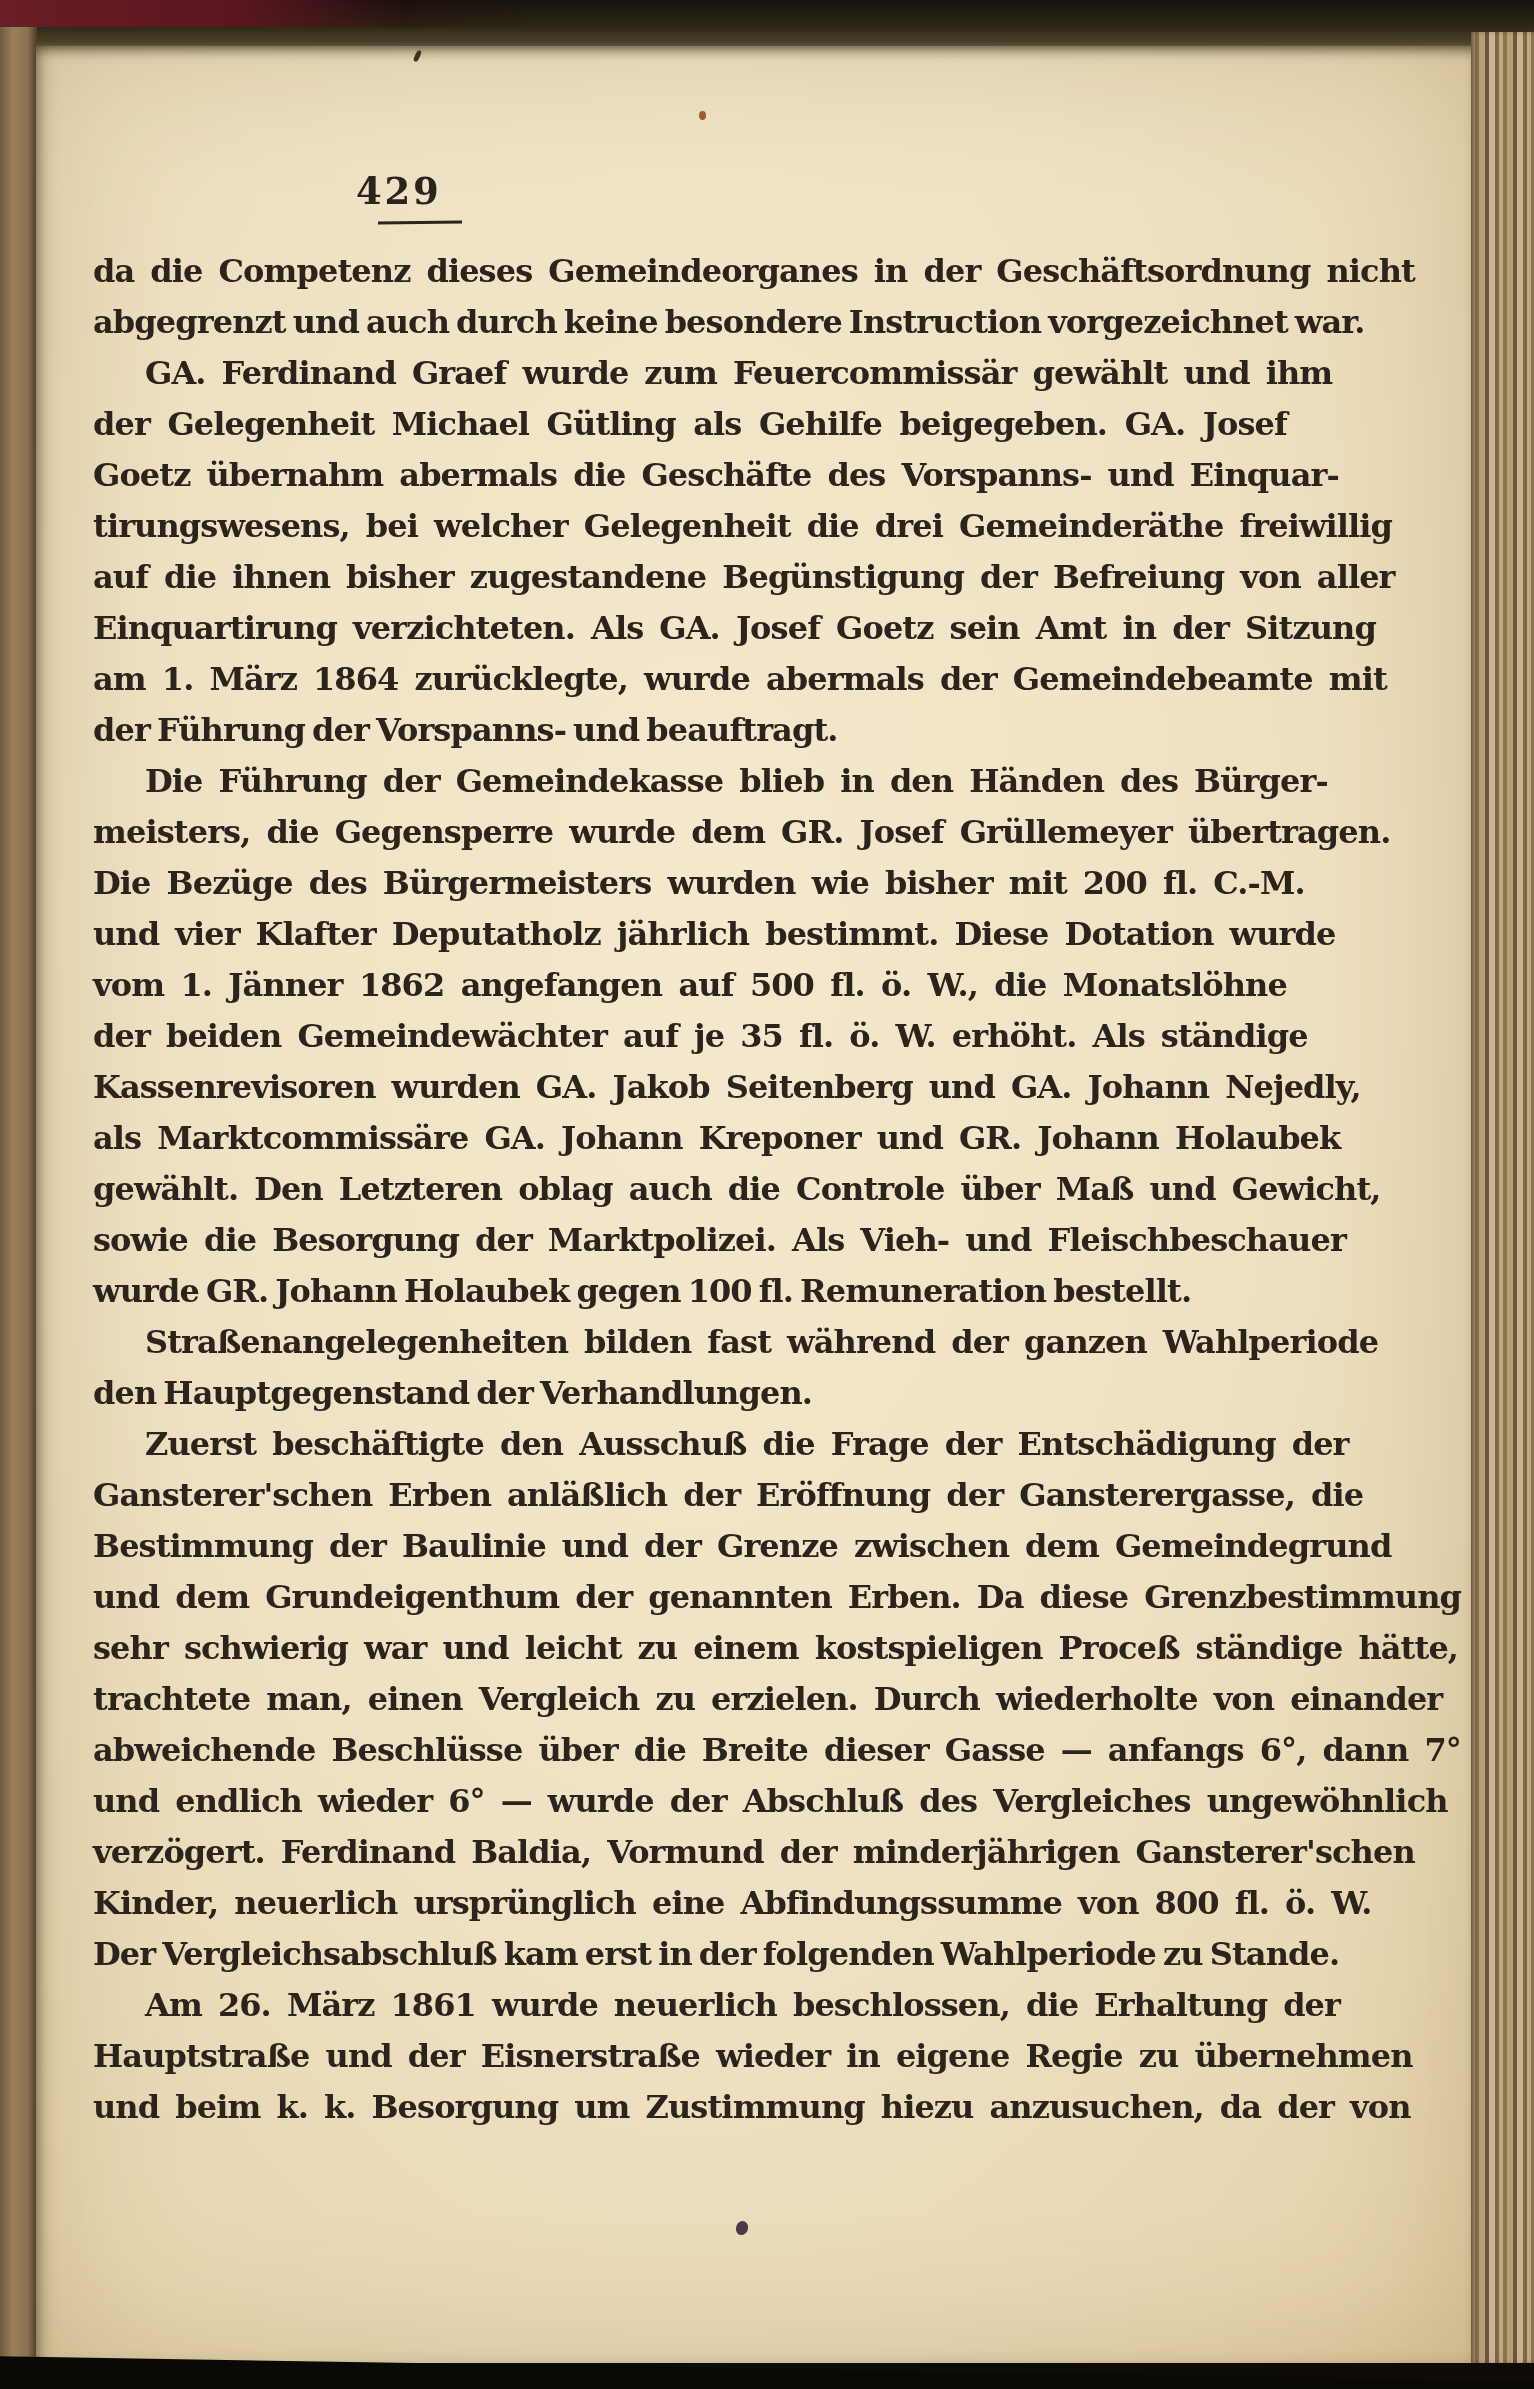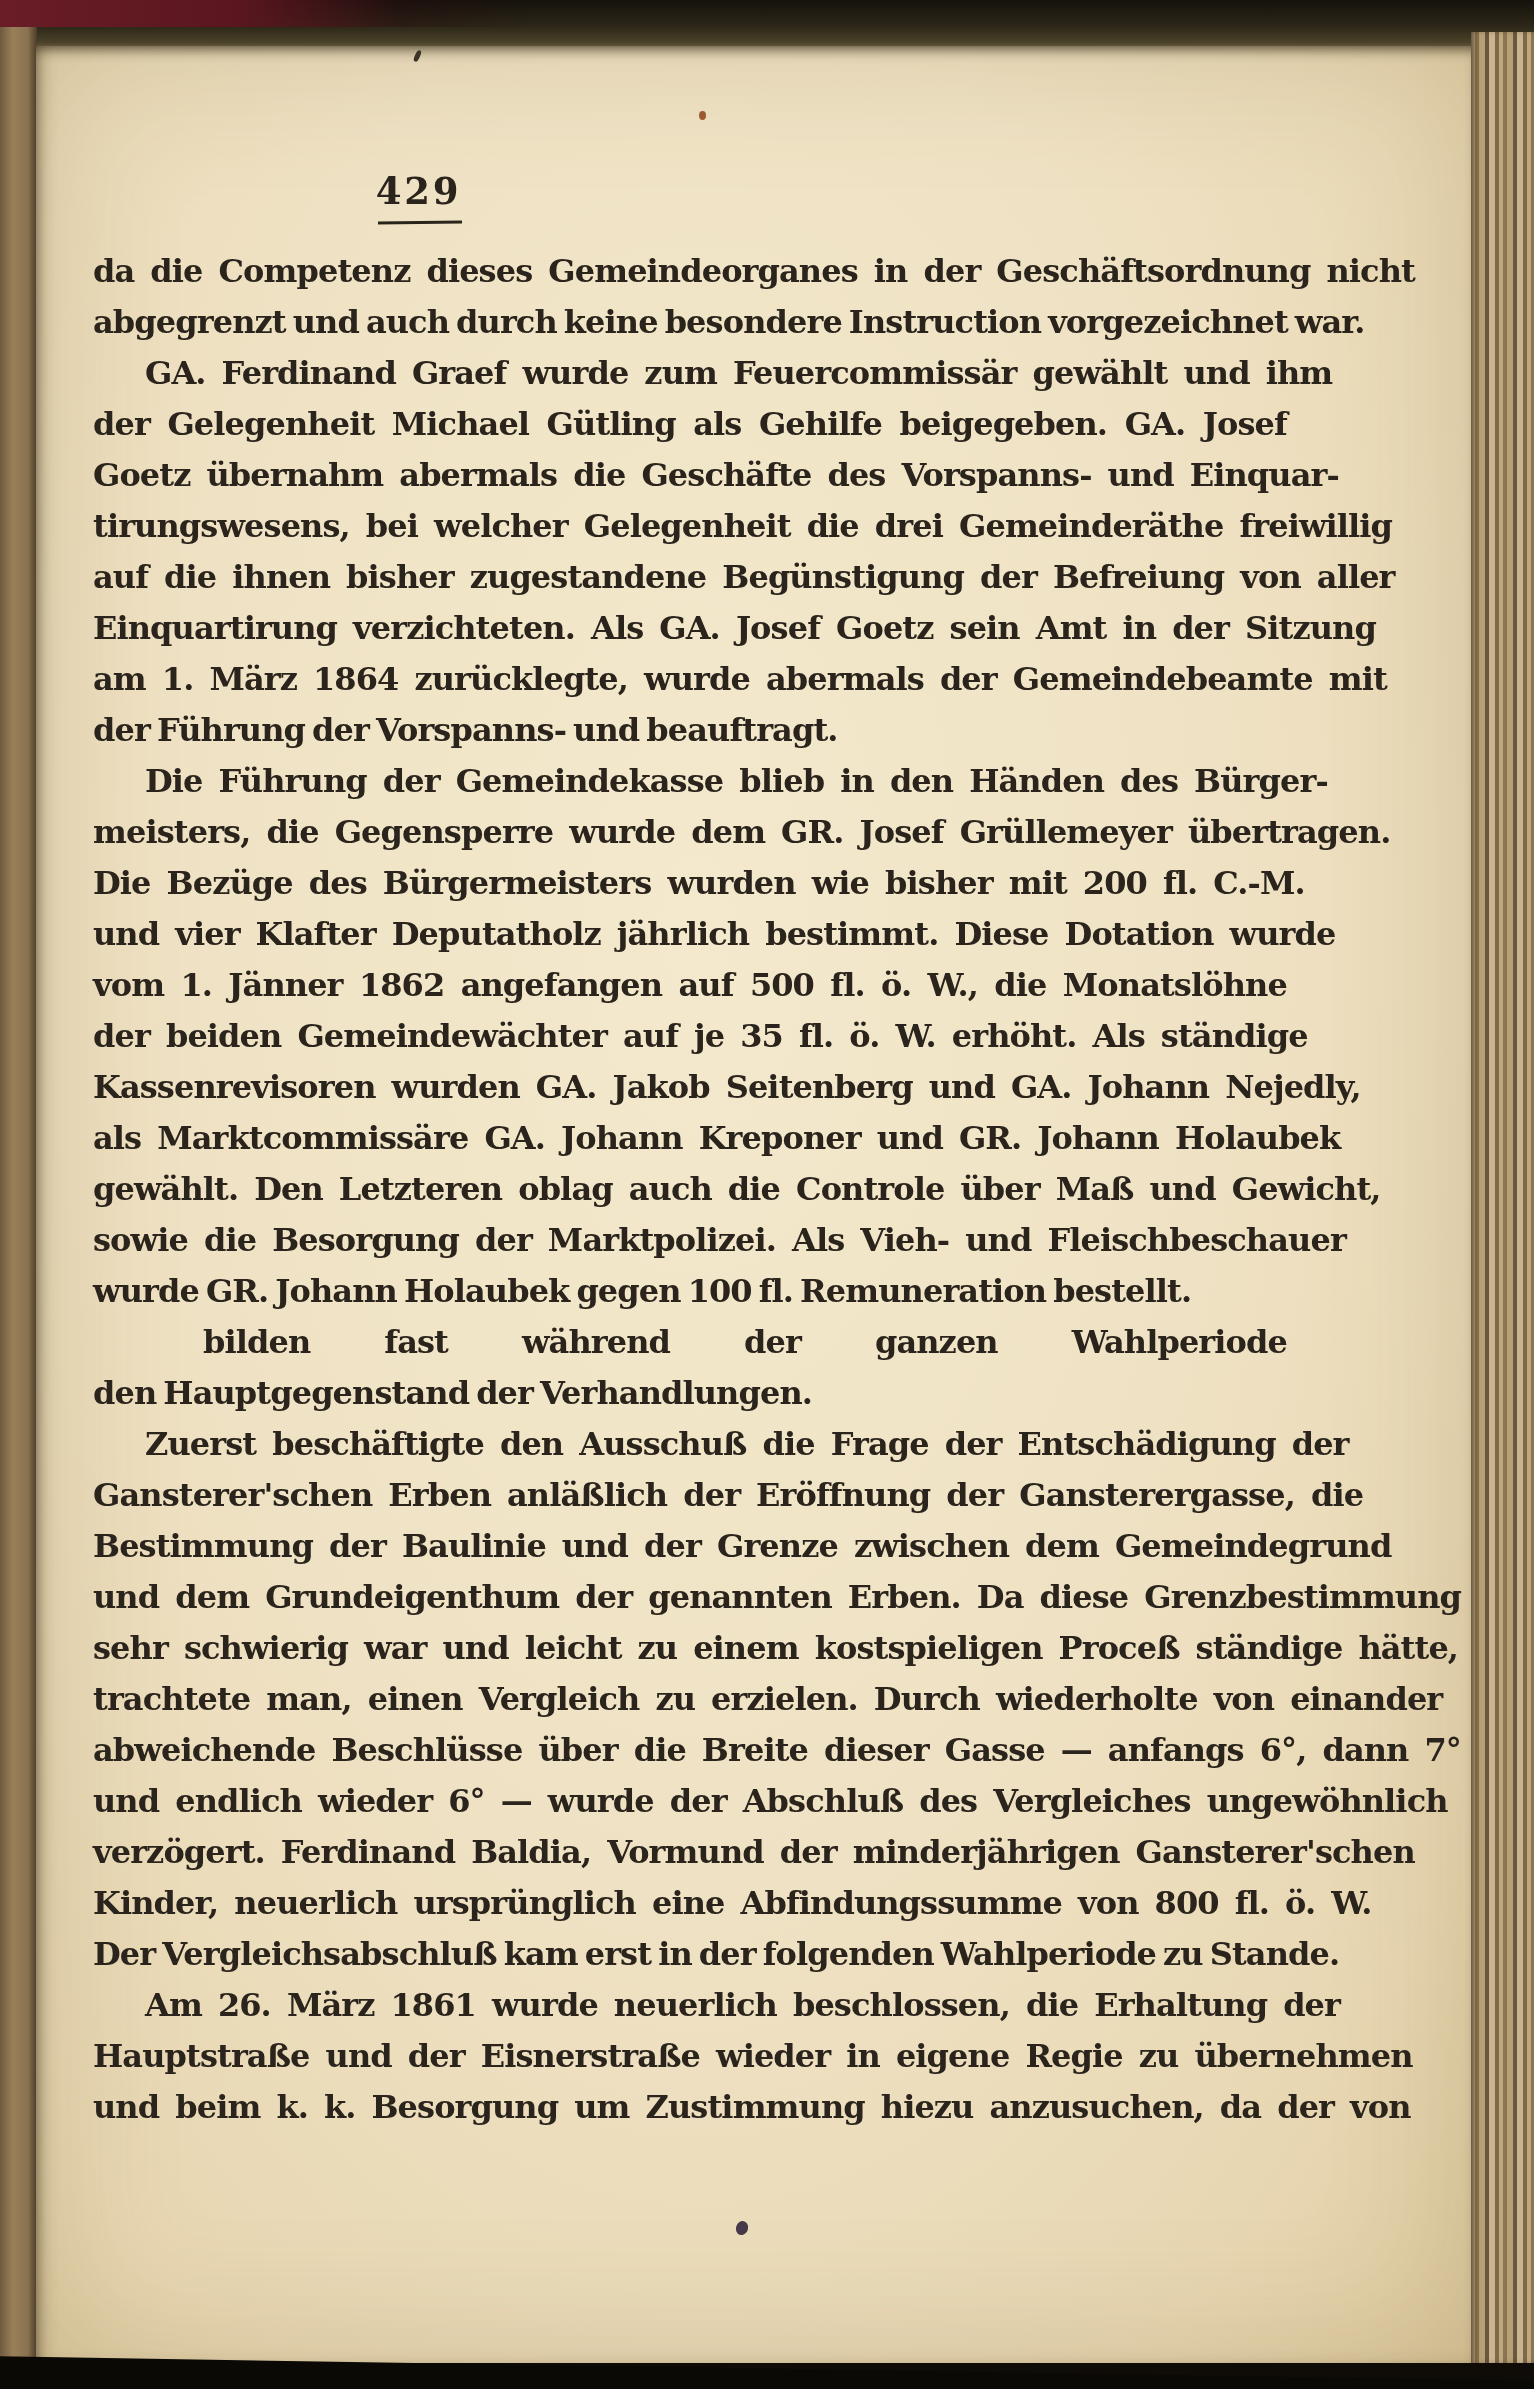--- a/index.html
+++ b/index.html
@@ -42,21 +42,20 @@
     box-shadow:inset 5.3px 0 7.1px -3.6px rgba(30,22,12,.8);
   }
   
   .bottom-wedge{
     position:absolute;left:0;top:2351px;width:1535px;height:38px;
     background:#0b0905;
     clip-path:polygon(0 5.3px,1535px 30px,1535px 38px,0 38px);
   }
   .page-number{
     position:absolute;left:356px;top:169px;width:125px;
-    text-align:center;
     font-size:37px;font-weight:bold;letter-spacing:2.7px;color:#2a241c;
   }
   .page-number-rule{
     position:absolute;left:378px;top:221px;width:84px;height:2.7px;
     background:#2a241c;transform:rotate(-.6deg);
   }
   .text-block{
     position:absolute;left:93px;top:252px;width:1194px;
     color:#2a241c;font-size:32px;font-weight:bold;letter-spacing:-0.9px;
   }
@@ -326,20 +325,21 @@
         <span>Johann</span>
         <span>Holaubek</span>
         <span>gegen</span>
         <span>100</span>
         <span>fl.</span>
         <span>Remuneration</span>
         <span>bestellt.</span>
       </div>
       <div class="line j ind">
         <span class="indent-sp"></span>
+        <span>Straßenangelegenheiten</span>
         <span>bilden</span>
         <span>fast</span>
         <span>während</span>
         <span>der</span>
         <span>ganzen</span>
         <span>Wahlperiode</span>
       </div>
       <div class="line">
         <span>den</span>
         <span>Hauptgegenstand</span>

